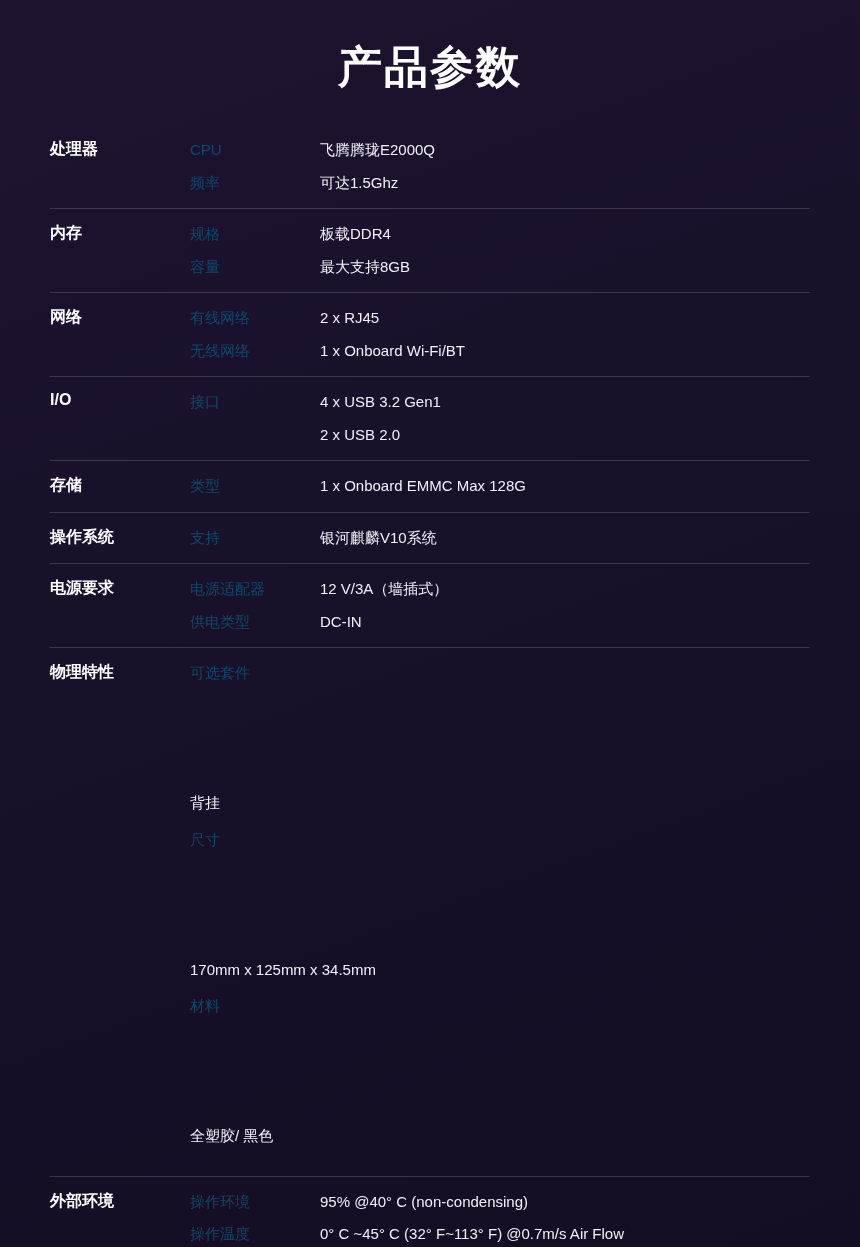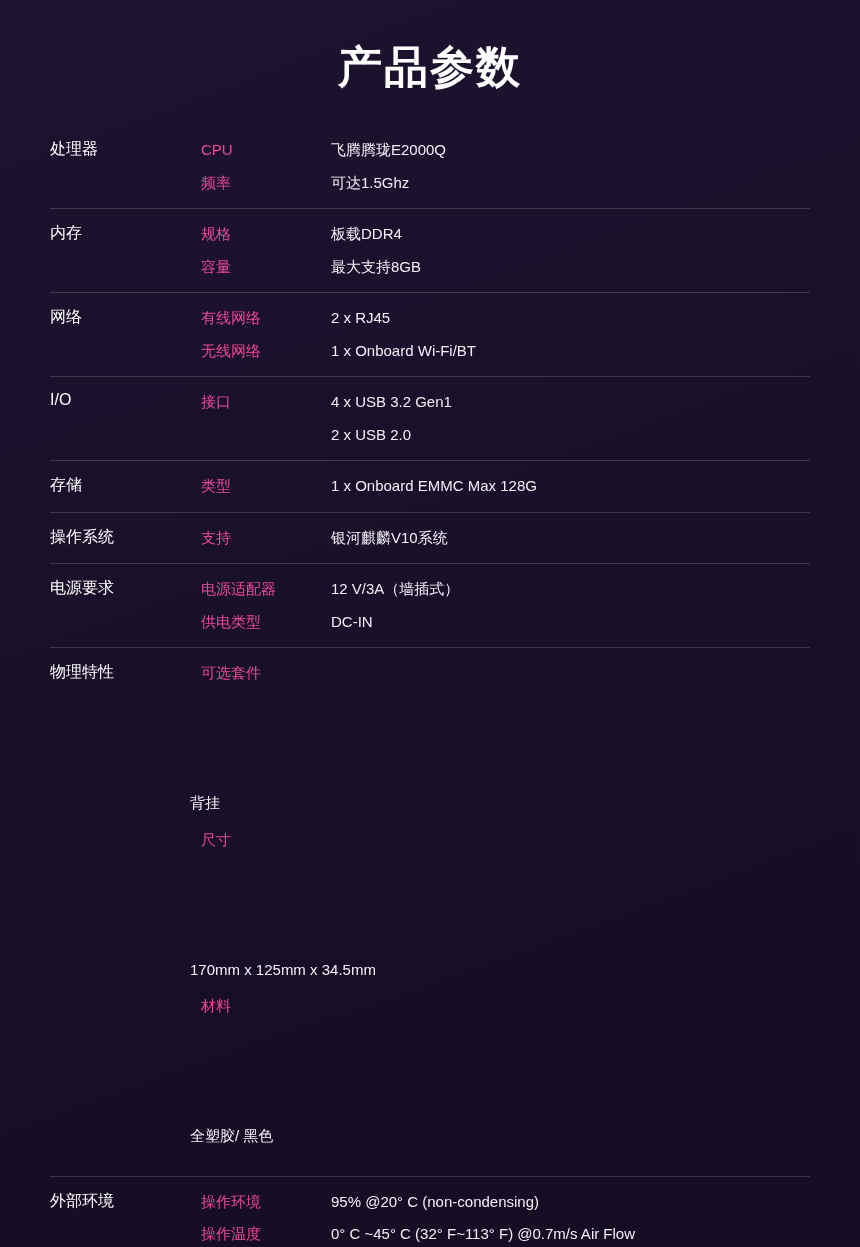--- a/index.html
+++ b/index.html
@@ -38,44 +38,43 @@
   .spec-row {
     border-top: 1px solid rgba(255,255,255,0.16);
   }
   .spec-row:first-child {
     border-top: none;
   }
   .cell-cat {
     width: 140px;
     vertical-align: top;
     font-size: 16px;
-    font-weight: normal;
+    font-weight: bold;
     color: #ffffff;
     padding: 14px 0 14px 0;
     white-space: nowrap;
   }
   .cell-items {
     vertical-align: top;
     padding: 14px 0 14px 0;
   }
   .item-line {
     display: flex;
     align-items: flex-start;
     margin-bottom: 10px;
   }
   .item-line:last-child {
     margin-bottom: 0;
   }
   .item-label {
     width: 130px;
     flex: 0 0 130px;
     font-size: 15px;
-    color: #ec4899;
+    color: #0c4a6e;
     line-height: 1.5;
-    margin-left: 11px;
   }
   .item-value {
     flex: 1;
     font-size: 15px;
     color: #f2f0f7;
     line-height: 1.5;
   }
   .value-stack div {
     margin-bottom: 10px;
   }
@@ -218,21 +217,21 @@
               </div>
             </div>
           </td>
         </tr>
         <tr class="spec-row">
           <td class="cell-cat">外部环境</td>
           <td class="cell-items">
             <div class="item-line">
               <div class="item-label">操作环境</div>
               <div class="item-value value-stack">
-                <div>95% @20° C (non-condensing)</div>
+                <div>95% @40° C (non-condensing)</div>
               </div>
             </div>
             <div class="item-line">
               <div class="item-label">操作温度</div>
               <div class="item-value value-stack">
                 <div>0° C ~45° C (32° F~113° F) @0.7m/s Air Flow</div>
               </div>
             </div>
           </td>
         </tr>

